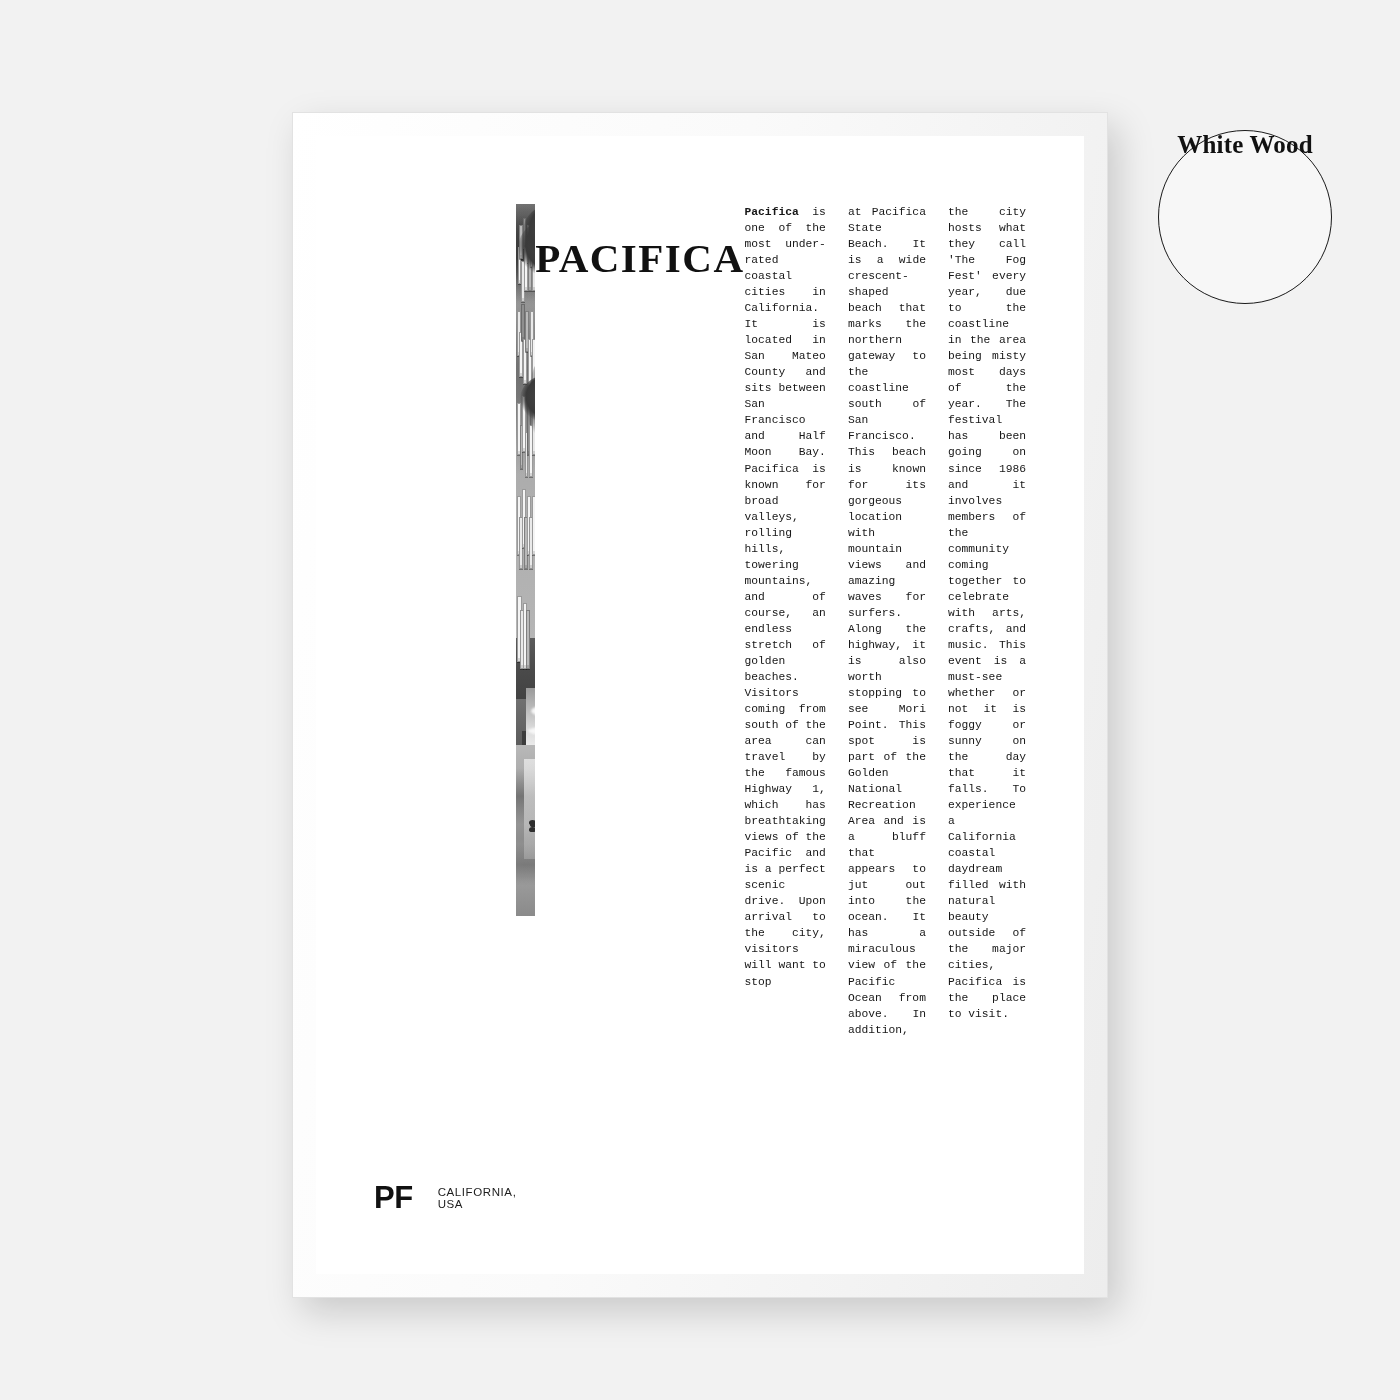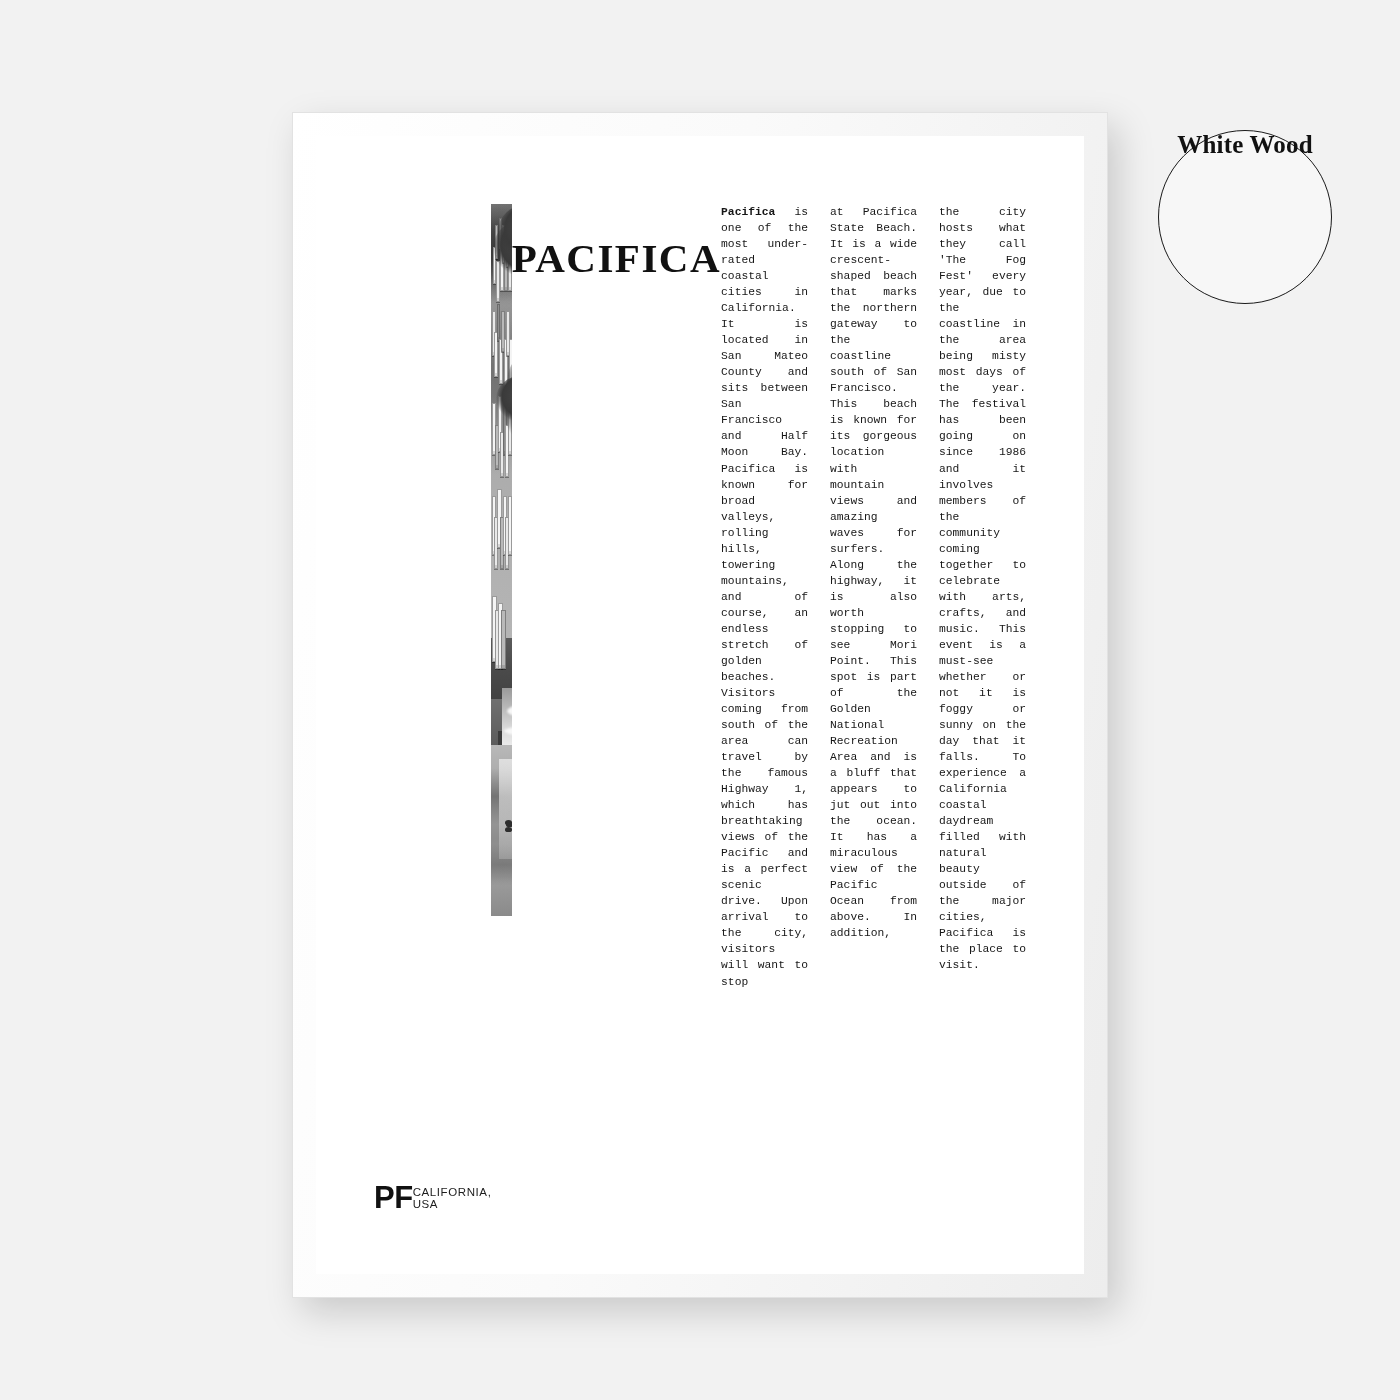--- a/index.html
+++ b/index.html
@@ -94,20 +94,21 @@
     letter-spacing: -0.5px;
     color: #111;
     line-height: 1;
   }
   .locale {
     font-family: "Liberation Sans", sans-serif;
     font-size: 11.5px;
     letter-spacing: 0.6px;
     color: #1d1d1d;
     padding-bottom: 3px;
+    margin-left: 25px;
   }
 
   
   .photo {
     position: relative;
     width: 100%;
     height: 712px;
     overflow: hidden;
     background: #9a9a9a;
     filter: grayscale(1);

